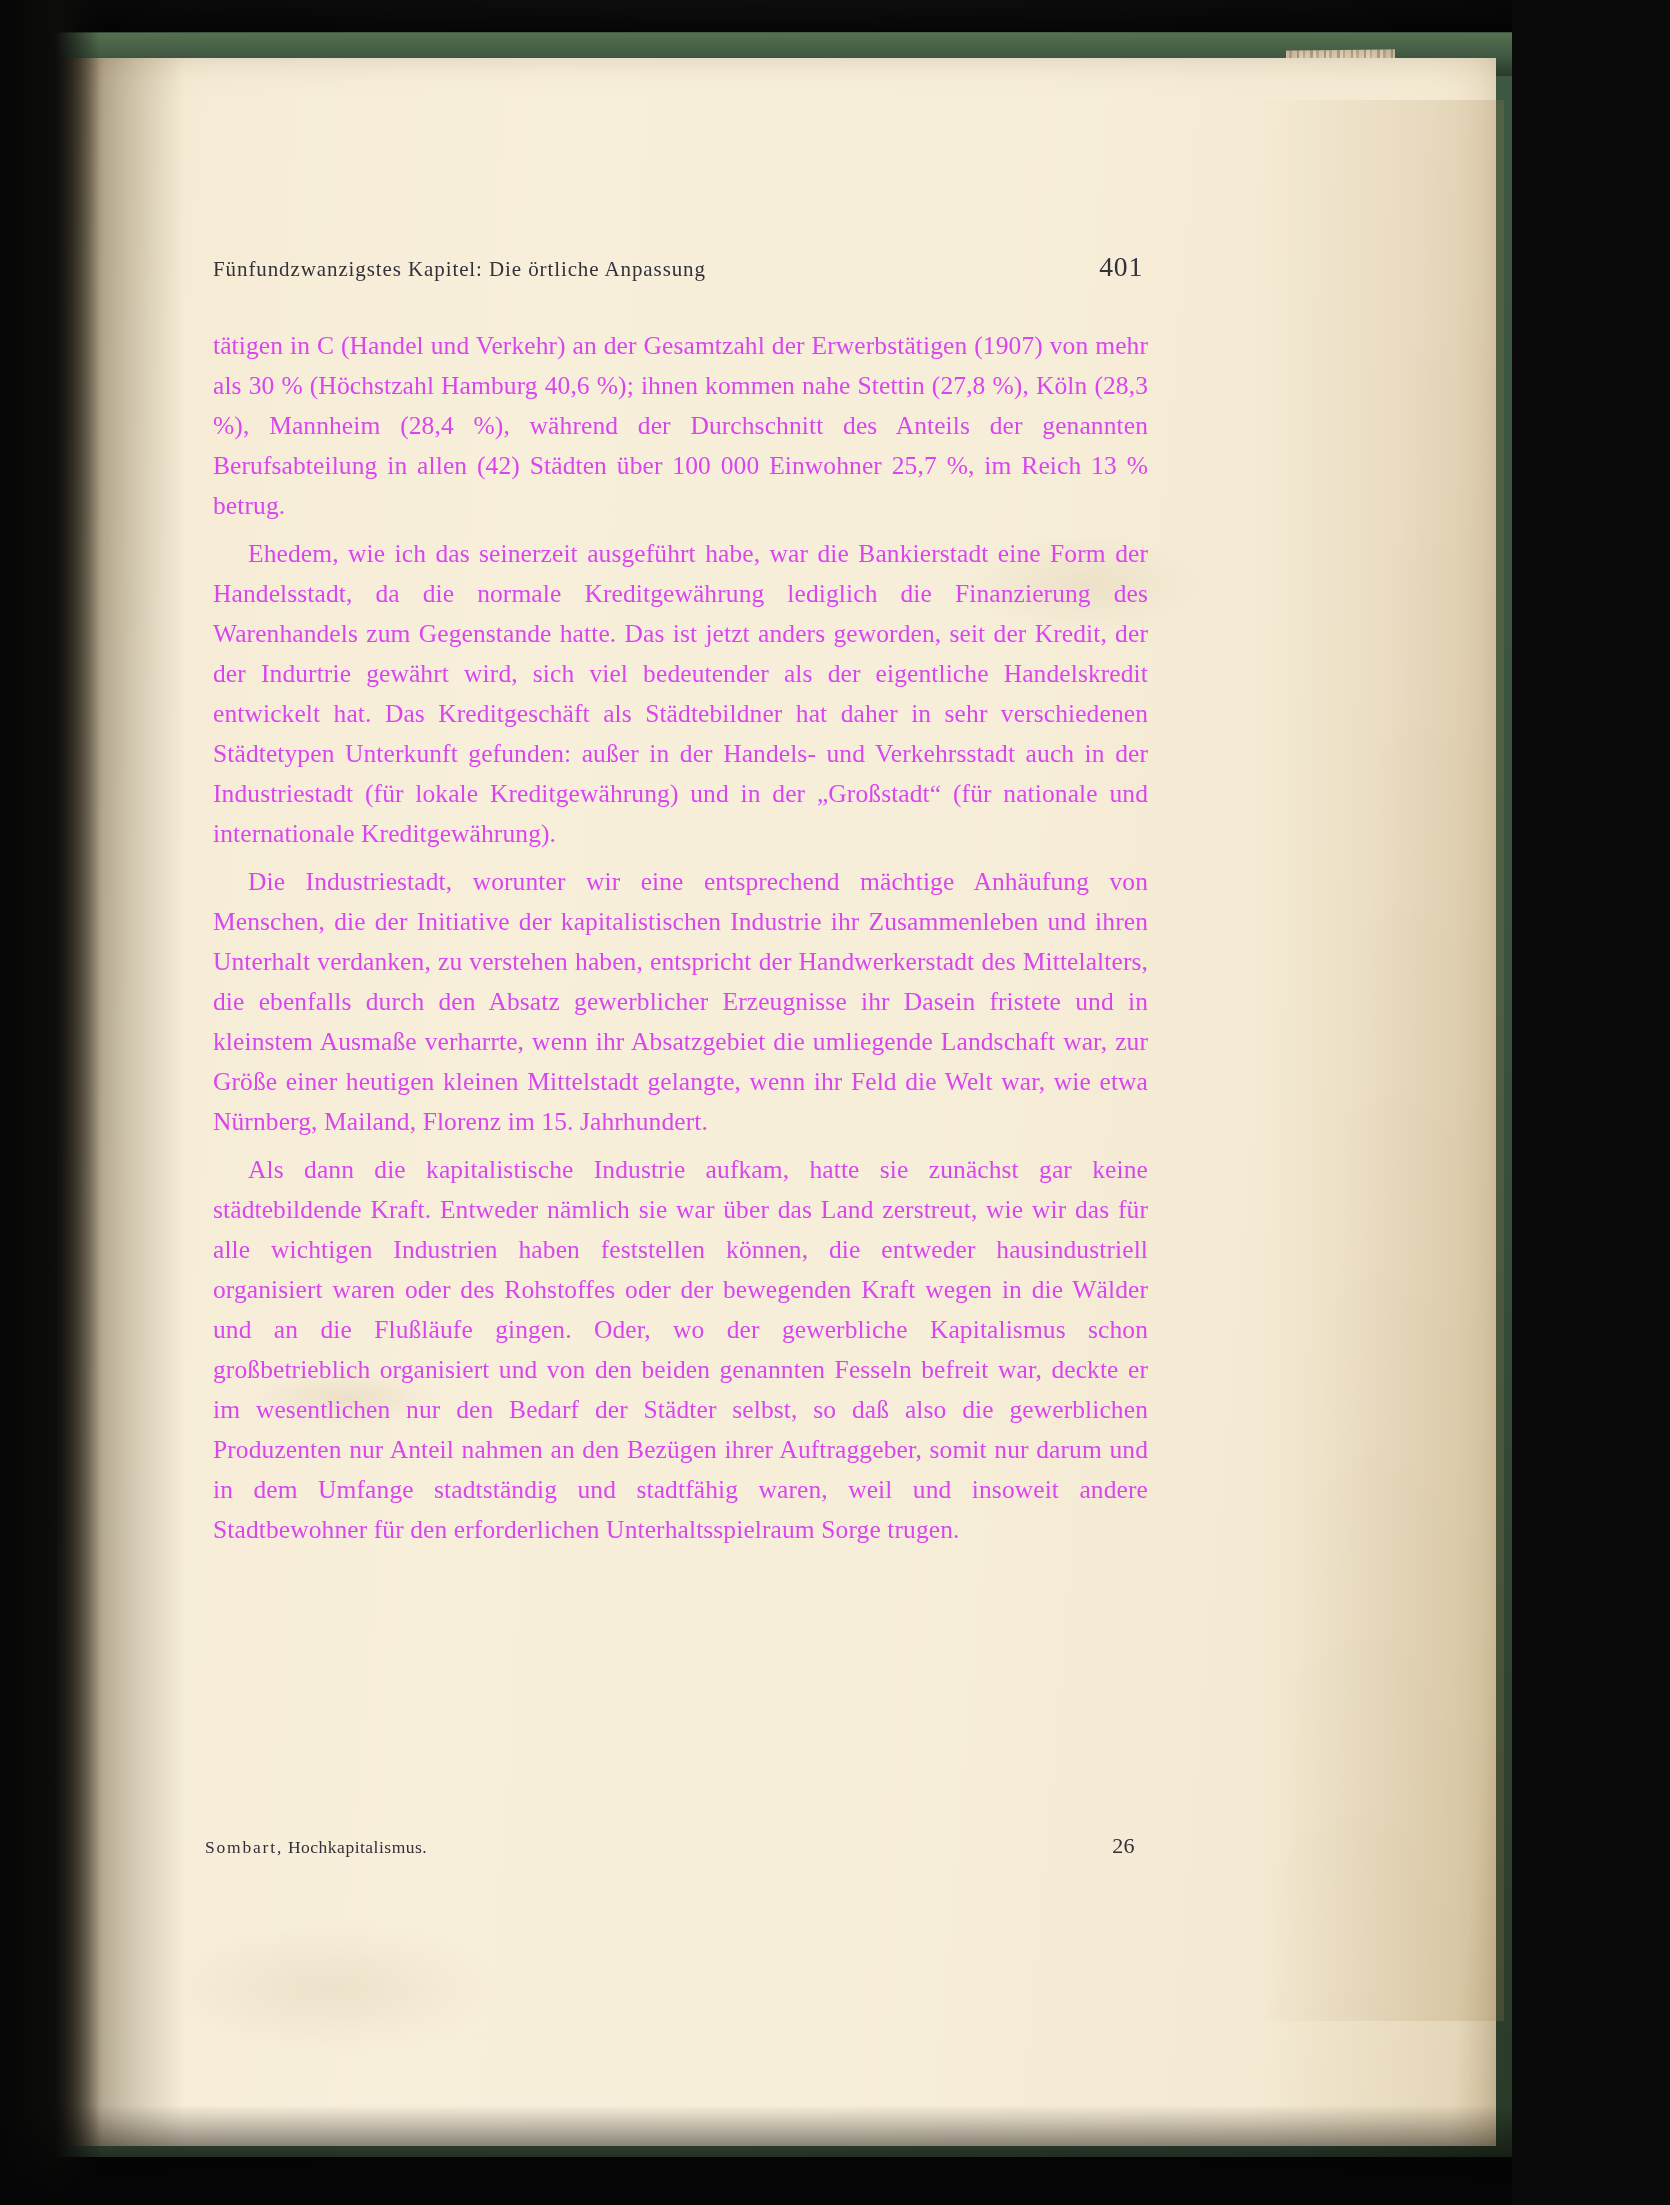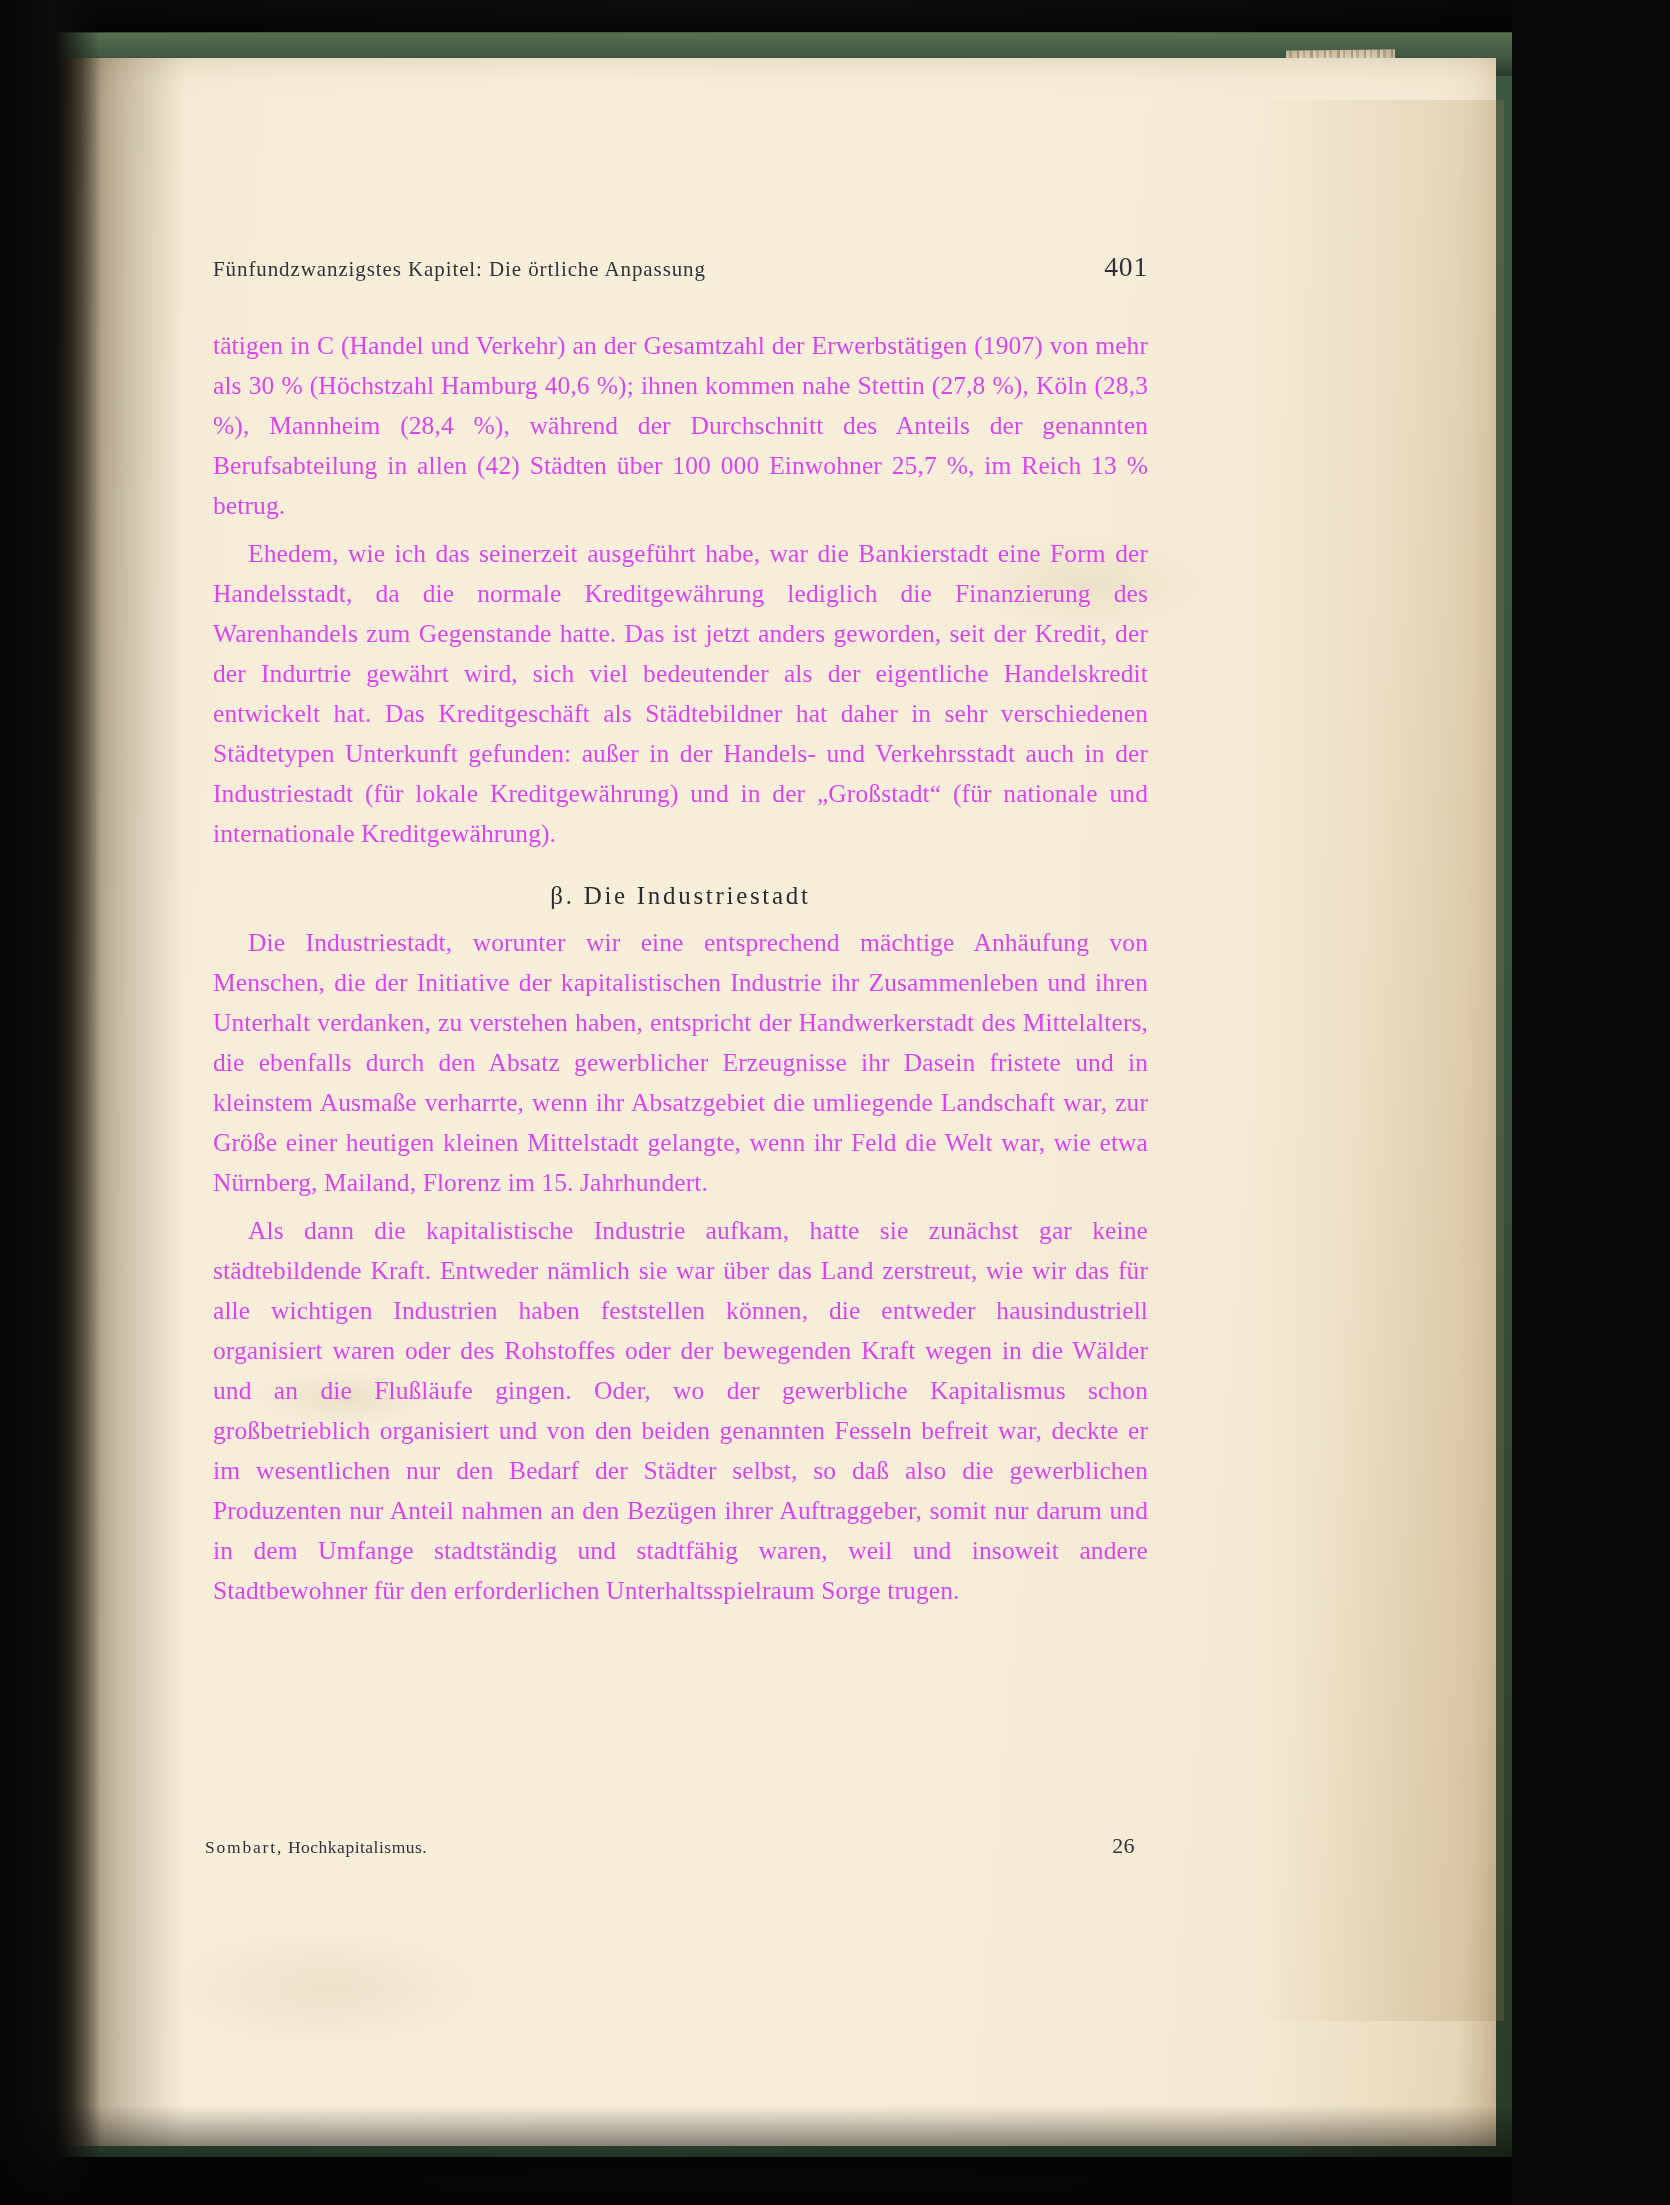--- a/index.html
+++ b/index.html
@@ -121,20 +121,21 @@
     align-items: baseline;
     font-size: 21px;
     letter-spacing: 0.5px;
     margin-bottom: 43px;
     color: #33313a;
   }
   .running-head .rh-title { letter-spacing: 0.9px; }
   .running-head .rh-page {
     font-size: 27.6px;
     letter-spacing: 0.8px;
+    margin-right: 5px;
   }
 
   p.body {
     margin: 0 0 0 0;
     font-size: 25.5px;
     line-height: 40px;
     text-align: justify;
     text-justify: inter-word;
     color: #d946ef;
     letter-spacing: 0.1px;
@@ -193,21 +194,20 @@
   <div class="text-col">
 
     <div class="running-head">
       <span class="rh-title">Fünfundzwanzigstes Kapitel: Die örtliche Anpassung</span>
       <span class="rh-page">401</span>
     </div>
 
     <p class="body">tätigen in C (Handel und Verkehr) an der Gesamtzahl der Erwerbstätigen (1907) von mehr als 30 % (Höchstzahl Hamburg 40,6 %); ihnen kommen nahe Stettin (27,8 %), Köln (28,3 %), Mannheim (28,4 %), während der Durchschnitt des Anteils der genannten Berufsabteilung in allen (42) Städten über 100 000 Einwohner 25,7 %, im Reich 13 % betrug.</p>
     <p class="body indent">Ehedem, wie ich das seinerzeit ausgeführt habe, war die Bankierstadt eine Form der Handelsstadt, da die normale Kreditgewährung lediglich die Finanzierung des Warenhandels zum Gegenstande hatte. Das ist jetzt anders geworden, seit der Kredit, der der Indurtrie gewährt wird, sich viel bedeutender als der eigentliche Handelskredit entwickelt hat. Das Kreditgeschäft als Städtebildner hat daher in sehr verschiedenen Städtetypen Unterkunft gefunden: außer in der Handels- und Verkehrsstadt auch in der Industriestadt (für lokale Kreditgewährung) und in der „Großstadt“ (für nationale und internationale Kreditgewährung).</p>
 
-    <h2 class="section">β. Die Industriestadt</h2>
 
     <p class="body indent">Die Industriestadt, worunter wir eine entsprechend mächtige Anhäufung von Menschen, die der Initiative der kapitalistischen Industrie ihr Zusammenleben und ihren Unterhalt verdanken, zu verstehen haben, entspricht der Handwerkerstadt des Mittelalters, die ebenfalls durch den Absatz gewerblicher Erzeugnisse ihr Dasein fristete und in kleinstem Ausmaße verharrte, wenn ihr Absatzgebiet die umliegende Landschaft war, zur Größe einer heutigen kleinen Mittelstadt gelangte, wenn ihr Feld die Welt war, wie etwa Nürnberg, Mailand, Florenz im 15. Jahrhundert.</p>
     <p class="body indent">Als dann die kapitalistische Industrie aufkam, hatte sie zunächst gar keine städtebildende Kraft. Entweder nämlich sie war über das Land zerstreut, wie wir das für alle wichtigen Industrien haben feststellen können, die entweder hausindustriell organisiert waren oder des Rohstoffes oder der bewegenden Kraft wegen in die Wälder und an die Flußläufe gingen. Oder, wo der gewerbliche Kapitalismus schon großbetrieblich organisiert und von den beiden genannten Fesseln befreit war, deckte er im wesentlichen nur den Bedarf der Städter selbst, so daß also die gewerblichen Produzenten nur Anteil nahmen an den Bezügen ihrer Auftraggeber, somit nur darum und in dem Umfange stadtständig und stadtfähig waren, weil und insoweit andere Stadtbewohner für den erforderlichen Unterhaltsspielraum Sorge trugen.</p>
   </div>
 
   <div class="colophon">
     <span class="sig">
       <span class="spaced">Sombart,</span>
       <span>Hochkapitalismus.</span>
     </span>

